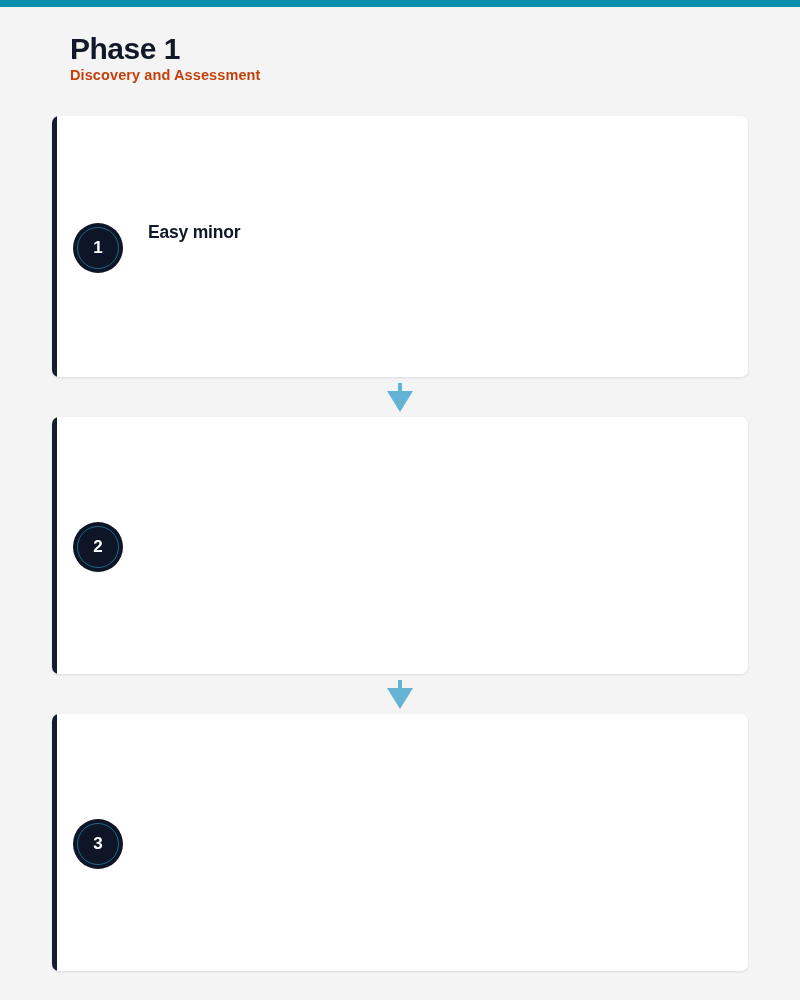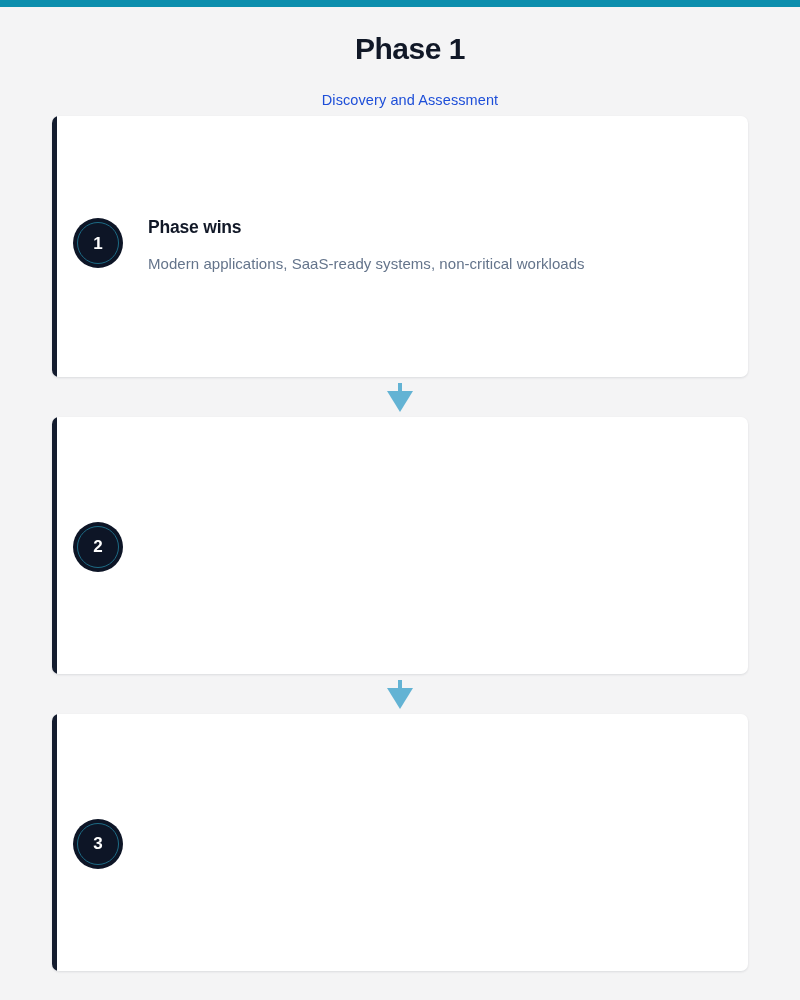--- a/index.html
+++ b/index.html
@@ -24,40 +24,39 @@
     left: 0;
     width: 800px;
     height: 7px;
     background: #0c8ead;
   }
 
   
   .header {
     position: absolute;
     top: 7px;
-    left: 60px;
+    left: 70px;
     width: 700px;
-    text-align: center;
   }
 
   .page-title {
     font-size: 30px;
     font-weight: bold;
     color: #111827;
     letter-spacing: -0.5px;
     line-height: 1;
     margin-top: 27px;
   }
 
   .page-subtitle {
     font-size: 14.5px;
-    font-weight: normal;
-    color: #1d4ed8;
+    font-weight: bold;
+    color: #c2410c;
     line-height: 1;
-    margin-top: 29px;
+    margin-top: 4px;
     letter-spacing: 0.1px;
   }
 
   
   .steps {
     position: absolute;
     top: 116px;
     left: 52px;
     width: 696px;
   }
@@ -206,22 +205,21 @@
 </div>
 
 <div class="steps">
 
   <div class="step-card card-1">
     <div class="step-inner">
       <div class="badge">
         <span class="badge-num">1</span>
       </div>
       <div class="step-text">
-        <div class="step-title">Phase wins</div>
-        <div class="step-desc">Modern applications, SaaS-ready systems, non-critical workloads</div>
+        <div class="step-title">Easy minor</div>
       </div>
     </div>
   </div>
 
   <div class="connector">
     <span class="arrow">
       <span class="arrow-stem"></span>
       <span class="arrow-head"></span>
     </span>
   </div>

